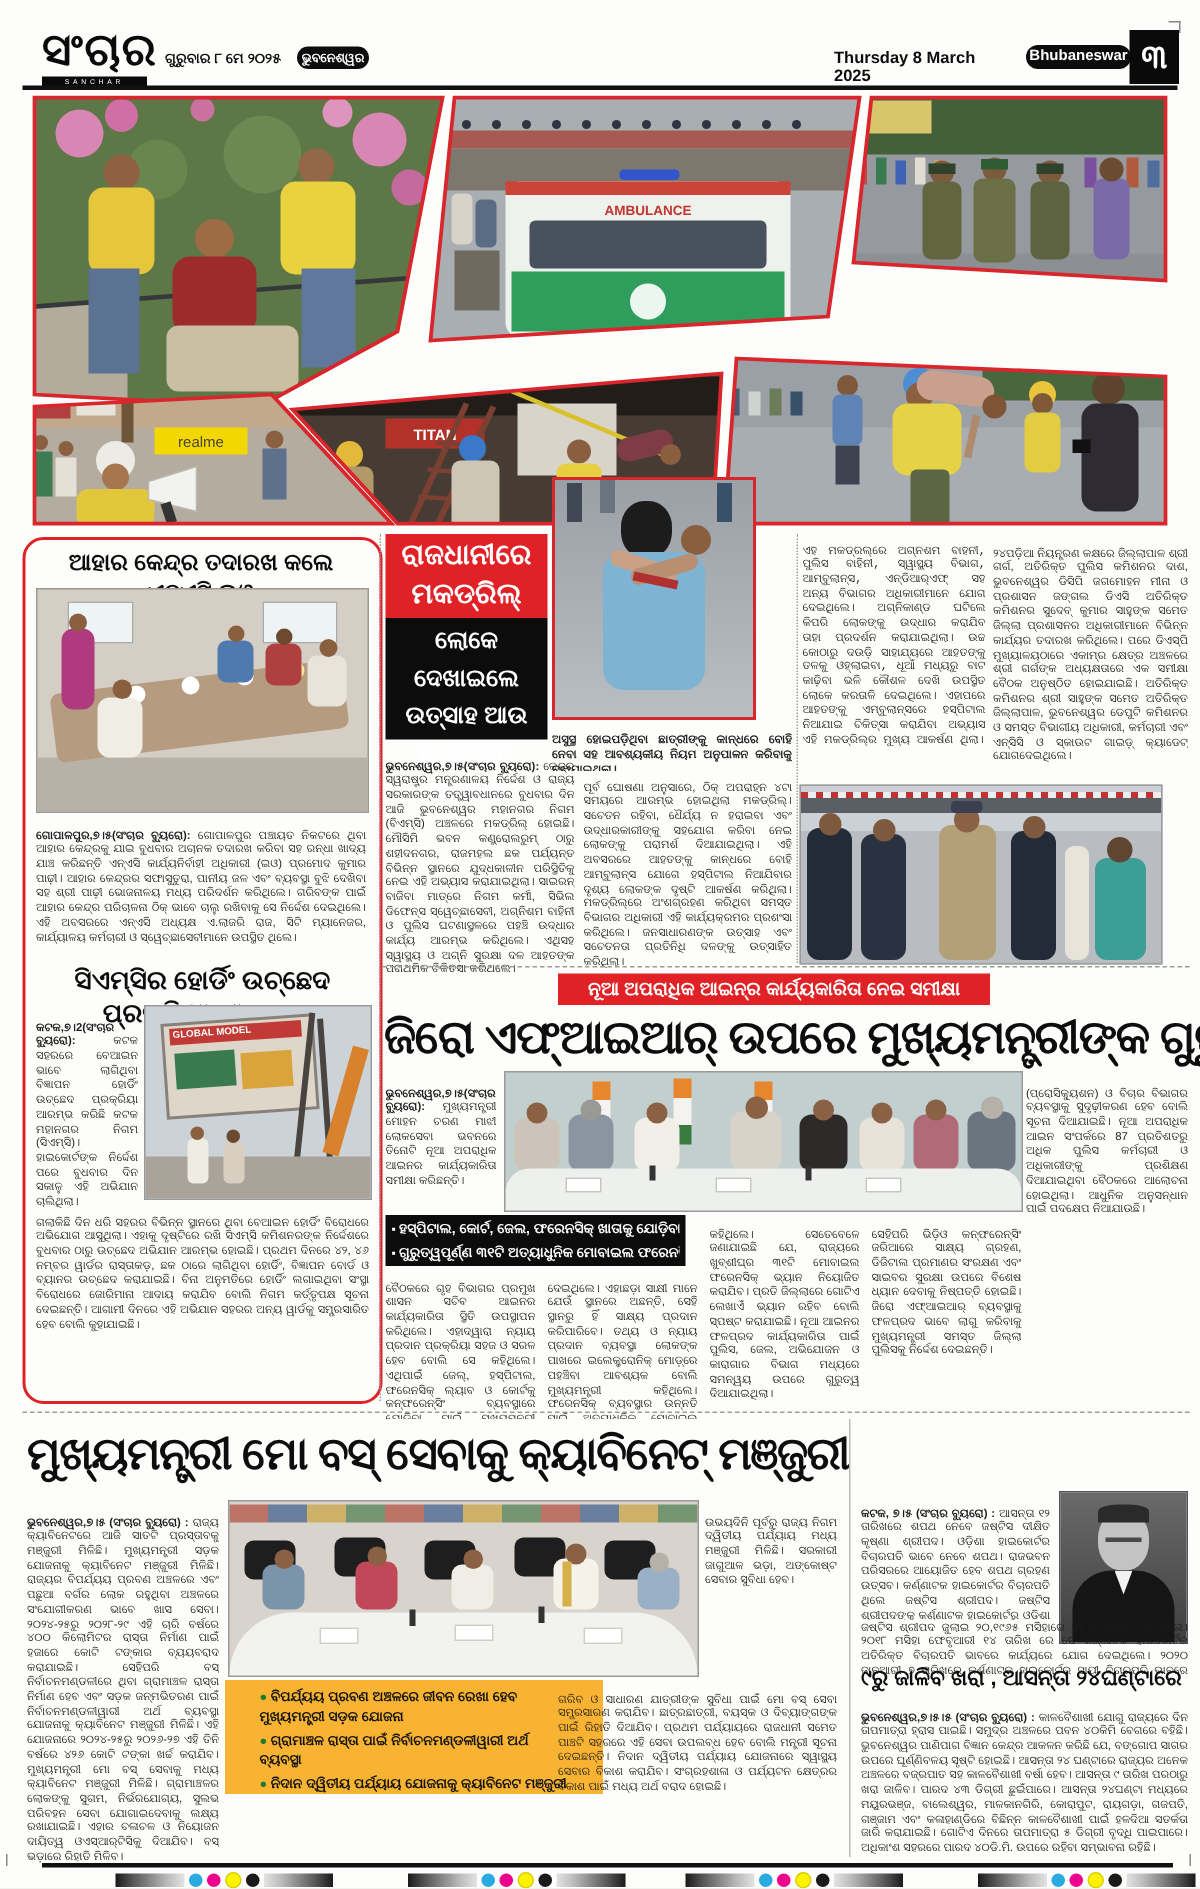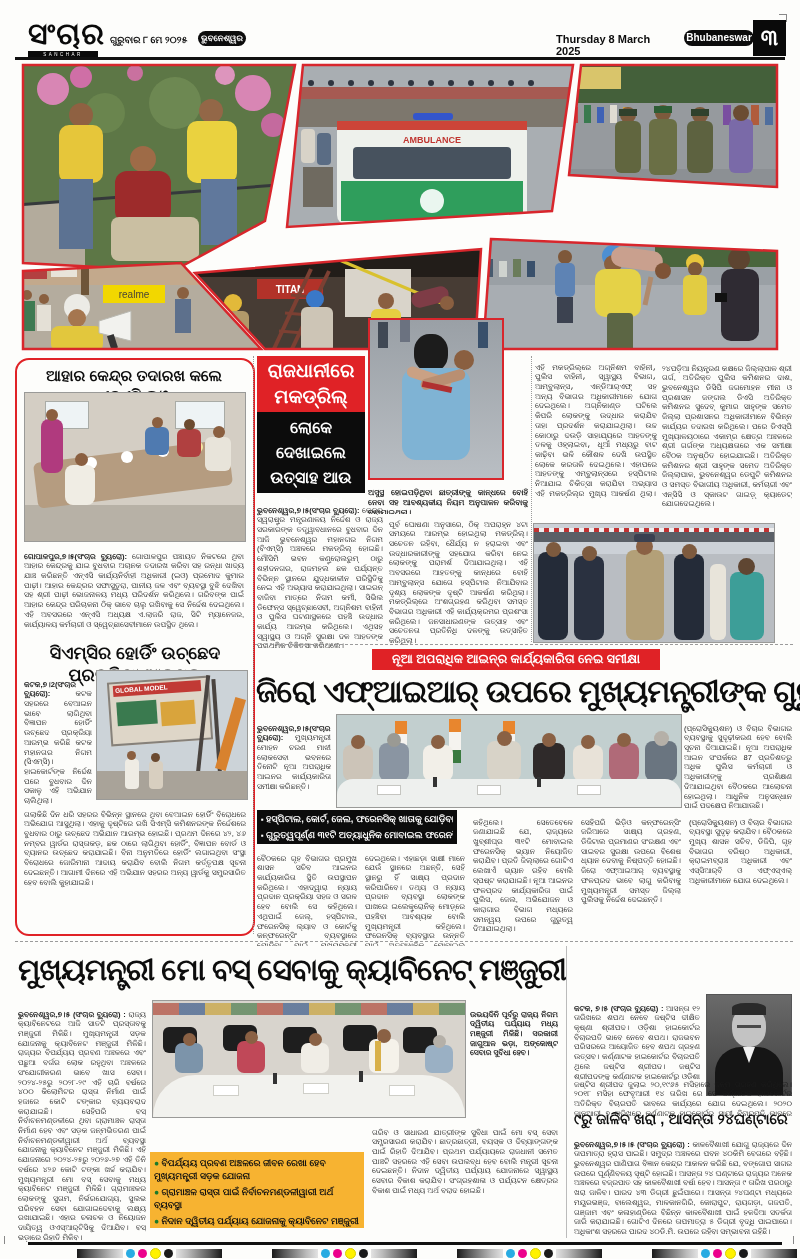--- a/index.html
+++ b/index.html
@@ -22,21 +22,21 @@
   .ph-red{border:2.5px solid #d8262c;}
   
   .vdot{position:absolute;width:0;border-left:1px dotted #9b9b9b;}
   .hdash{position:absolute;height:0;border-top:1px dashed #9b9b9b;}
   .hrule{position:absolute;background:#111;}
   
   .bbar{position:absolute;background:#0c0c0c;color:#fff;font-weight:bold;font-size:9.3px;line-height:14.5px;padding:2px 4px;}
   .bbar .ln{display:block;white-space:nowrap;overflow:hidden;}
   .bbar .ln::before{content:"▪ ";font-size:8px;}
   
-  .ybox{position:absolute;background:#f7b331;padding:5px 4px;margin-top:32px;}
+  .ybox{position:absolute;background:#f7b331;padding:5px 23px;}
   .ybox .yb{display:block;font-size:9.2px;line-height:12.5px;font-weight:bold;color:#111;margin-bottom:4px;text-align:left;}
   .ybox .yb::before{content:"● ";color:#1c7a2a;font-size:8.5px;}
   
   .reggroup{position:absolute;display:flex;align-items:center;gap:3px;height:10px;}
   .gray1,.gray2{width:46px;height:9px;}
   .gray1{background:linear-gradient(90deg,#1a1a1a,#555,#888,#bbb,#e3e3e3);}
   .gray2{background:linear-gradient(90deg,#e3e3e3,#bbb,#888,#555,#1a1a1a);}
   .dot{width:9px;height:9px;border-radius:50%;}
   .crop{position:absolute;background:#888;}
   .pill{border-radius:9px;background:#0c0c0c;color:#fff;font-weight:bold;text-align:center;}
@@ -397,23 +397,20 @@
   </p>
   <p class="col" style="left:365px;top:846px;width:100px;height:92px;">
     <span>ଦେଇଥିଲେ। ଏହାଛଡ଼ା ସାକ୍ଷୀ ମାନେ ଯେଉଁ ସ୍ଥାନରେ ଅଛନ୍ତି, ସେହି ସ୍ଥାନରୁ ହିଁ ସାକ୍ଷ୍ୟ ପ୍ରଦାନ କରିପାରିବେ। ତଥ୍ୟ ଓ ନ୍ୟାୟ ପ୍ରଦାନ ବ୍ୟବସ୍ଥା ଲୋକଙ୍କ ପାଖରେ ଇଲେକ୍ଟ୍ରୋନିକ୍ ମୋଡ଼୍‌ରେ ପହଞ୍ଚିବା ଆବଶ୍ୟକ ବୋଲି ମୁଖ୍ୟମନ୍ତ୍ରୀ କହିଥିଲେ। ଫରେନସିକ୍ ବ୍ୟବସ୍ଥାର ଉନ୍ନତି ପାଇଁ ଅତ୍ୟାଧୁନିକ ମୋବାଇଲ ଫରେନସିକ୍ ଭ୍ୟାନ ନିୟୋଜିତ କରିବାକୁ ମୁଖ୍ୟମନ୍ତ୍ରୀ</span>
   </p>
   <p class="col" style="left:473px;top:810px;width:100px;height:128px;">
     <span>କହିଥିଲେ। ସେତେବେଳେ ଜଣାଯାଇଛି ଯେ, ରାଜ୍ୟରେ ଖୁବ୍‌ଶୀଘ୍ର ୩୧ଟି ମୋବାଇଲ ଫରେନସିକ୍ ଭ୍ୟାନ ନିୟୋଜିତ କରାଯିବ। ପ୍ରତି ଜିଲ୍ଲାରେ ଗୋଟିଏ ଲେଖାଏଁ ଭ୍ୟାନ ରହିବ ବୋଲି ସ୍ପଷ୍ଟ କରାଯାଇଛି। ନୂଆ ଆଇନର ଫଳପ୍ରଦ କାର୍ଯ୍ୟକାରିତା ପାଇଁ ପୁଲିସ, ଜେଲ, ଅଭିଯୋଜନ ଓ କାରାଗାର ବିଭାଗ ମଧ୍ୟରେ ସମନ୍ୱୟ ଉପରେ ଗୁରୁତ୍ୱ ଦିଆଯାଇଥିଲା।</span>
   </p>
   <p class="col" style="left:581px;top:810px;width:100px;height:128px;">
     <span>ସେହିପରି ଭିଡ଼ିଓ କନ୍‌ଫରେନ୍ସିଂ ଜରିଆରେ ସାକ୍ଷ୍ୟ ଗ୍ରହଣ, ଡିଜିଟାଲ ପ୍ରମାଣର ସଂରକ୍ଷଣ ଏବଂ ସାଇବର ସୁରକ୍ଷା ଉପରେ ବିଶେଷ ଧ୍ୟାନ ଦେବାକୁ ନିଷ୍ପତ୍ତି ହୋଇଛି। ଜିରୋ ଏଫ୍‌ଆଇଆର୍ ବ୍ୟବସ୍ଥାକୁ ଫଳପ୍ରଦ ଭାବେ ଲାଗୁ କରିବାକୁ ମୁଖ୍ୟମନ୍ତ୍ରୀ ସମସ୍ତ ଜିଲ୍ଲା ପୁଲିସକୁ ନିର୍ଦ୍ଦେଶ ଦେଇଛନ୍ତି।</span>
   </p>
-  <p class="col" style="left:689px;top:810px;width:103px;height:128px;">
-    <span>(ପ୍ରୋସିକ୍ୟୁଶନ) ଓ ବିଚାର ବିଭାଗର ବ୍ୟବସ୍ଥା ସୁଦୃଢ଼ କରାଯିବ। ବୈଠକରେ ମୁଖ୍ୟ ଶାସନ ସଚିବ, ଡିଜିପି, ଗୃହ ବିଭାଗର ବରିଷ୍ଠ ଅଧିକାରୀ, କ୍ରାଇମବ୍ରାଞ୍ଚ ଅଧିକାରୀ ଏବଂ ଏସ୍‌ସିଆର୍‌ବି ଓ ଏଫ୍‌ଏସ୍‌ଏଲ୍ ଅଧିକାରୀମାନେ ଯୋଗ ଦେଇଥିଲେ।</span>
-  </p>
 
   <div class="hdash" style="left:15px;top:941px;width:778px;"></div>
   <div class="abs hl" style="left:18px;top:950px;width:542px;font-size:30px;line-height:40px;white-space:nowrap;letter-spacing:-1px;">ମୁଖ୍ୟମନ୍ତ୍ରୀ ମୋ ବସ୍ ସେବାକୁ କ୍ୟାବିନେଟ୍ ମଞ୍ଜୁରୀ</div>
   <p class="col" style="left:18px;top:1002px;width:128px;height:236px;">
     <b>ଭୁବନେଶ୍ୱର,୭।୫ (ସଂଚାର ବ୍ୟୁରୋ) :</b>
     <span>ରାଜ୍ୟ କ୍ୟାବିନେଟରେ ଆଜି ସାତଟି ପ୍ରସ୍ତାବକୁ ମଞ୍ଜୁରୀ ମିଳିଛି। ମୁଖ୍ୟମନ୍ତ୍ରୀ ସଡ଼କ ଯୋଜନାକୁ କ୍ୟାବିନେଟ ମଞ୍ଜୁରୀ ମିଳିଛି। ରାଜ୍ୟର ବିପର୍ଯ୍ୟୟ ପ୍ରବଣ ଅଞ୍ଚଳରେ ଏବଂ ପଛୁଆ ବର୍ଗର ଲୋକ ରହୁଥିବା ଅଞ୍ଚଳରେ ସଂଯୋଗୀକରଣ ଭାବେ ଖାସ ସେବା। ୨୦୨୪-୨୫ରୁ ୨୦୨୮-୨୯ ଏହି ଚାରି ବର୍ଷରେ ୪୦୦ କିଲୋମିଟର ରାସ୍ତା ନିର୍ମାଣ ପାଇଁ ହଜାରେ କୋଟି ଟଙ୍କାର ବ୍ୟୟବରାଦ କରାଯାଇଛି। ସେହିପରି ବସ୍ ନିର୍ବାଚନମଣ୍ଡଳୀରେ ଥିବା ଗ୍ରାମାଞ୍ଚଳ ରାସ୍ତା ନିର୍ମାଣ ହେବ ଏବଂ ସଡ଼କ ଜନ୍ମଭିତରଣ ପାଇଁ ନିର୍ବାଚନମଣ୍ଡଳୀୱାରୀ ଅର୍ଥ ବ୍ୟବସ୍ଥା ଯୋଜନାକୁ କ୍ୟାବିନେଟ ମଞ୍ଜୁରୀ ମିଳିଛି। ଏହି ଯୋଜନାରେ ୨୦୨୪-୨୫ରୁ ୨୦୨୬-୨୭ ଏହି ତିନି ବର୍ଷରେ ୪୨୬ କୋଟି ଟଙ୍କା ଖର୍ଚ୍ଚ କରାଯିବ। ମୁଖ୍ୟମନ୍ତ୍ରୀ ମୋ ବସ୍ ସେବାକୁ ମଧ୍ୟ କ୍ୟାବିନେଟ ମଞ୍ଜୁରୀ ମିଳିଛି। ଗ୍ରାମାଞ୍ଚଳର ଲୋକଙ୍କୁ ସୁଗମ, ନିର୍ଭରଯୋଗ୍ୟ, ସୁଲଭ ପରିବହନ ସେବା ଯୋଗାଇଦେବାକୁ ଲକ୍ଷ୍ୟ ରଖାଯାଇଛି। ଏହାର ଚଳାଚଳ ଓ ନିୟୋଜନ ଦାୟିତ୍ୱ ଓଏସ୍‌ଆର୍‌ଟିସିକୁ ଦିଆଯିବ। ବସ୍ ଭଡ଼ାରେ ରିହାତି ମିଳିବ।</span>
   </p>
   <div class="ph" style="left:152px;top:1000px;width:312px;height:116px;background:#d8d4cd;">
     <div class="s" style="left:0;top:2px;width:312px;height:12px;background:repeating-linear-gradient(90deg,#b04a3a 0 26px,#3a5a8a 26px 52px,#c8a23a 52px 78px,#4a7a4a 78px 104px);opacity:.7;"></div>
     <div class="s" style="left:10px;top:26px;width:34px;height:26px;background:#1e1e1e;border-radius:6px;"></div>
@@ -432,21 +429,21 @@
     <div class="s" style="left:222px;top:40px;width:6px;height:30px;background:#d8b04a;"></div>
     <div class="s" style="left:272px;top:44px;width:28px;height:28px;background:#9ab0c4;border-radius:7px;"></div>
       <div class="s" style="left:280px;top:34px;width:13px;height:13px;background:#b5b0a8;border-radius:50%;"></div>
     <div class="s" style="left:0;top:74px;width:312px;height:42px;background:#f2f2ee;border-radius:46px 46px 0 0;"></div>
     <div class="s" style="left:60px;top:84px;width:24px;height:9px;background:#fff;border:1px solid #cfcfc8;"></div>
     <div class="s" style="left:150px;top:82px;width:24px;height:9px;background:#fff;border:1px solid #cfcfc8;"></div>
     <div class="s" style="left:236px;top:84px;width:24px;height:9px;background:#fff;border:1px solid #cfcfc8;"></div>
     <div class="s" style="left:120px;top:72px;width:4px;height:11px;background:#333;"></div>
     <div class="s" style="left:206px;top:70px;width:4px;height:11px;background:#333;"></div>
   </div>
-  <p class="col" style="left:470px;top:1002px;width:88px;height:114px;font-weight:bold;">
+  <p class="col" style="left:470px;top:1002px;width:88px;height:114px;">
     <span>ଉଭୟଦିନି ପୂର୍ବରୁ ରାଜ୍ୟ ନିଗମ ଦ୍ୱିତୀୟ ପର୍ଯ୍ୟାୟ ମଧ୍ୟ ମଞ୍ଜୁରୀ ମିଳିଛି। ସରକାରୀ ଜାଗୁଆଳ ଭଡ଼ା, ଅଙ୍କୋଷ୍ଟ ସେବାର ସୁବିଧା ହେବ।</span>
   </p>
   <div class="ybox" style="left:150px;top:1120px;width:206px;height:66px;">
     <span class="yb">ବିପର୍ଯ୍ୟୟ ପ୍ରବଣ ଅଞ୍ଚଳରେ ଜୀବନ ରେଖା ହେବ ମୁଖ୍ୟମନ୍ତ୍ରୀ ସଡ଼କ ଯୋଜନା</span>
     <span class="yb">ଗ୍ରାମାଞ୍ଚଳ ରାସ୍ତା ପାଇଁ ନିର୍ବାଚନମଣ୍ଡଳୀୱାରୀ ଅର୍ଥ ବ୍ୟବସ୍ଥା</span>
     <span class="yb">ନିଦାନ ଦ୍ୱିତୀୟ ପର୍ଯ୍ୟାୟ ଯୋଜନାକୁ କ୍ୟାବିନେଟ ମଞ୍ଜୁରୀ</span>
   </div>
   <p class="col" style="left:372px;top:1120px;width:186px;height:118px;">
     <span>ଗରିବ ଓ ସାଧାରଣ ଯାତ୍ରୀଙ୍କ ସୁବିଧା ପାଇଁ ମୋ ବସ୍ ସେବା ସମ୍ପ୍ରସାରଣ କରାଯିବ। ଛାତ୍ରଛାତ୍ରୀ, ବୟସ୍କ ଓ ଦିବ୍ୟାଙ୍ଗଙ୍କ ପାଇଁ ରିହାତି ଦିଆଯିବ। ପ୍ରଥମ ପର୍ଯ୍ୟାୟରେ ରାଜଧାନୀ ସମେତ ପାଞ୍ଚଟି ସହରରେ ଏହି ସେବା ଉପଲବ୍ଧ ହେବ ବୋଲି ମନ୍ତ୍ରୀ ସୂଚନା ଦେଇଛନ୍ତି। ନିଦାନ ଦ୍ୱିତୀୟ ପର୍ଯ୍ୟାୟ ଯୋଜନାରେ ସ୍ୱାସ୍ଥ୍ୟ ସେବାର ବିକାଶ କରାଯିବ। ସଂଗ୍ରହଶାଳା ଓ ପର୍ଯ୍ୟଟନ କ୍ଷେତ୍ରର ବିକାଶ ପାଇଁ ମଧ୍ୟ ଅର୍ଥ ବରାଦ ହୋଇଛି।</span>
   </p>

